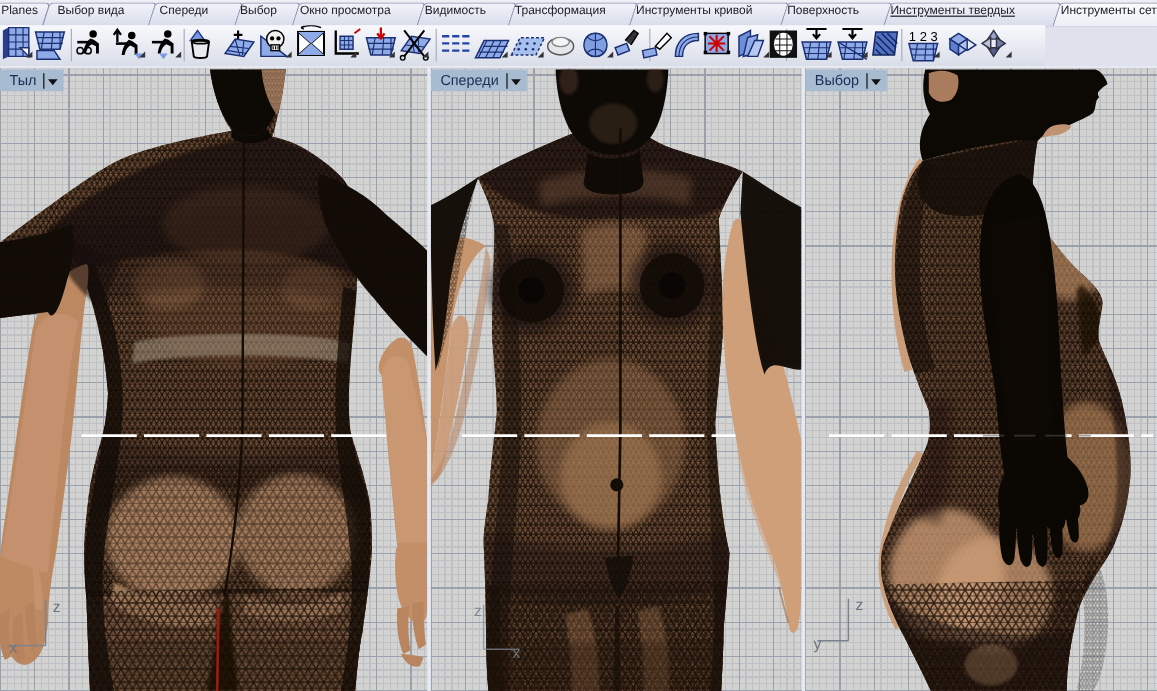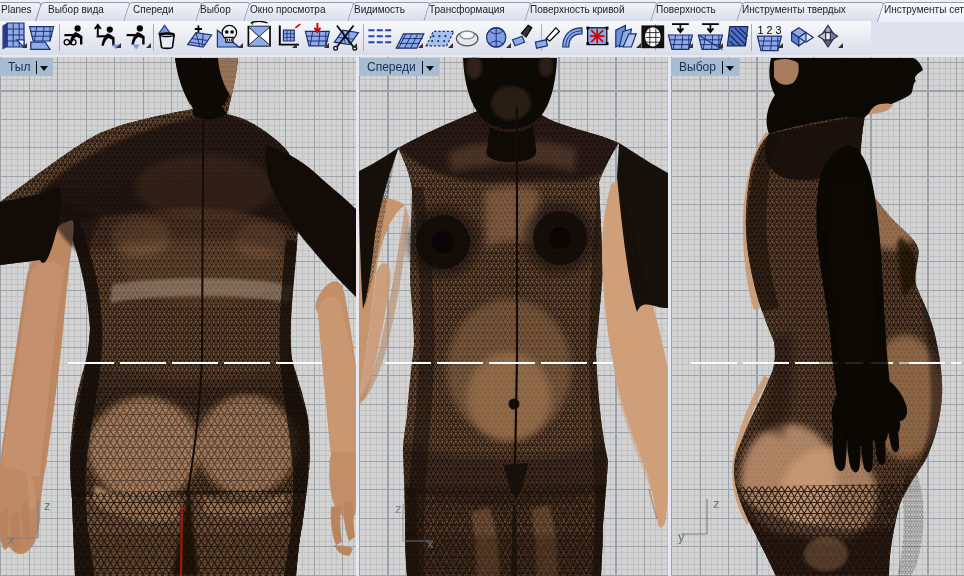--- a/index.html
+++ b/index.html
@@ -48,23 +48,23 @@
   <div class="tab" style="left:653px;width:86px;"></div>
   <div class="tab" style="left:739px;width:141px;"></div>
   <div class="tab active" style="left:880px;width:100px;"></div>
   <div class="tablabel" style="left:1px;">Planes</div>
   <div class="tablabel" style="left:48px;">Выбор вида</div>
   <div class="tablabel" style="left:133px;">Спереди</div>
   <div class="tablabel" style="left:200px;">Выбор</div>
   <div class="tablabel" style="left:250px;">Окно просмотра</div>
   <div class="tablabel" style="left:354px;">Видимость</div>
   <div class="tablabel" style="left:429px;">Трансформация</div>
-  <div class="tablabel" style="left:530px;">Поверхность кривой</div>
+  <div class="tablabel" style="left:530px;">Инструменты кривой</div>
   <div class="tablabel" style="left:656px;">Поверхность</div>
-  <div class="tablabel" style="left:742px;">Инструменты твердых</div>
+  <div class="tablabel" style="left:742px;text-decoration:underline;">Инструменты твердых</div>
   <div class="tablabel" style="left:884px;">Инструменты сетки</div>
  </div>
  <div id="toolbar">
   <svg width="964" height="34" viewBox="0 0 964 34" xmlns="http://www.w3.org/2000/svg">
         <defs>
 <g id="pg">
             <path d="M1,19 L7,7 L24,7 L18,19 Z" fill="#8eabe8" stroke="#1b2f72" stroke-width="1"></path>
 <path d="M3.7,15 h17 M6.3,11 h17 M9,7 l-6,12 M14,7 l-6,12 M19,7 l-6,12" stroke="#1b2f72" stroke-width="0.8" fill="none"></path>
           </g>
 <g id="man">

